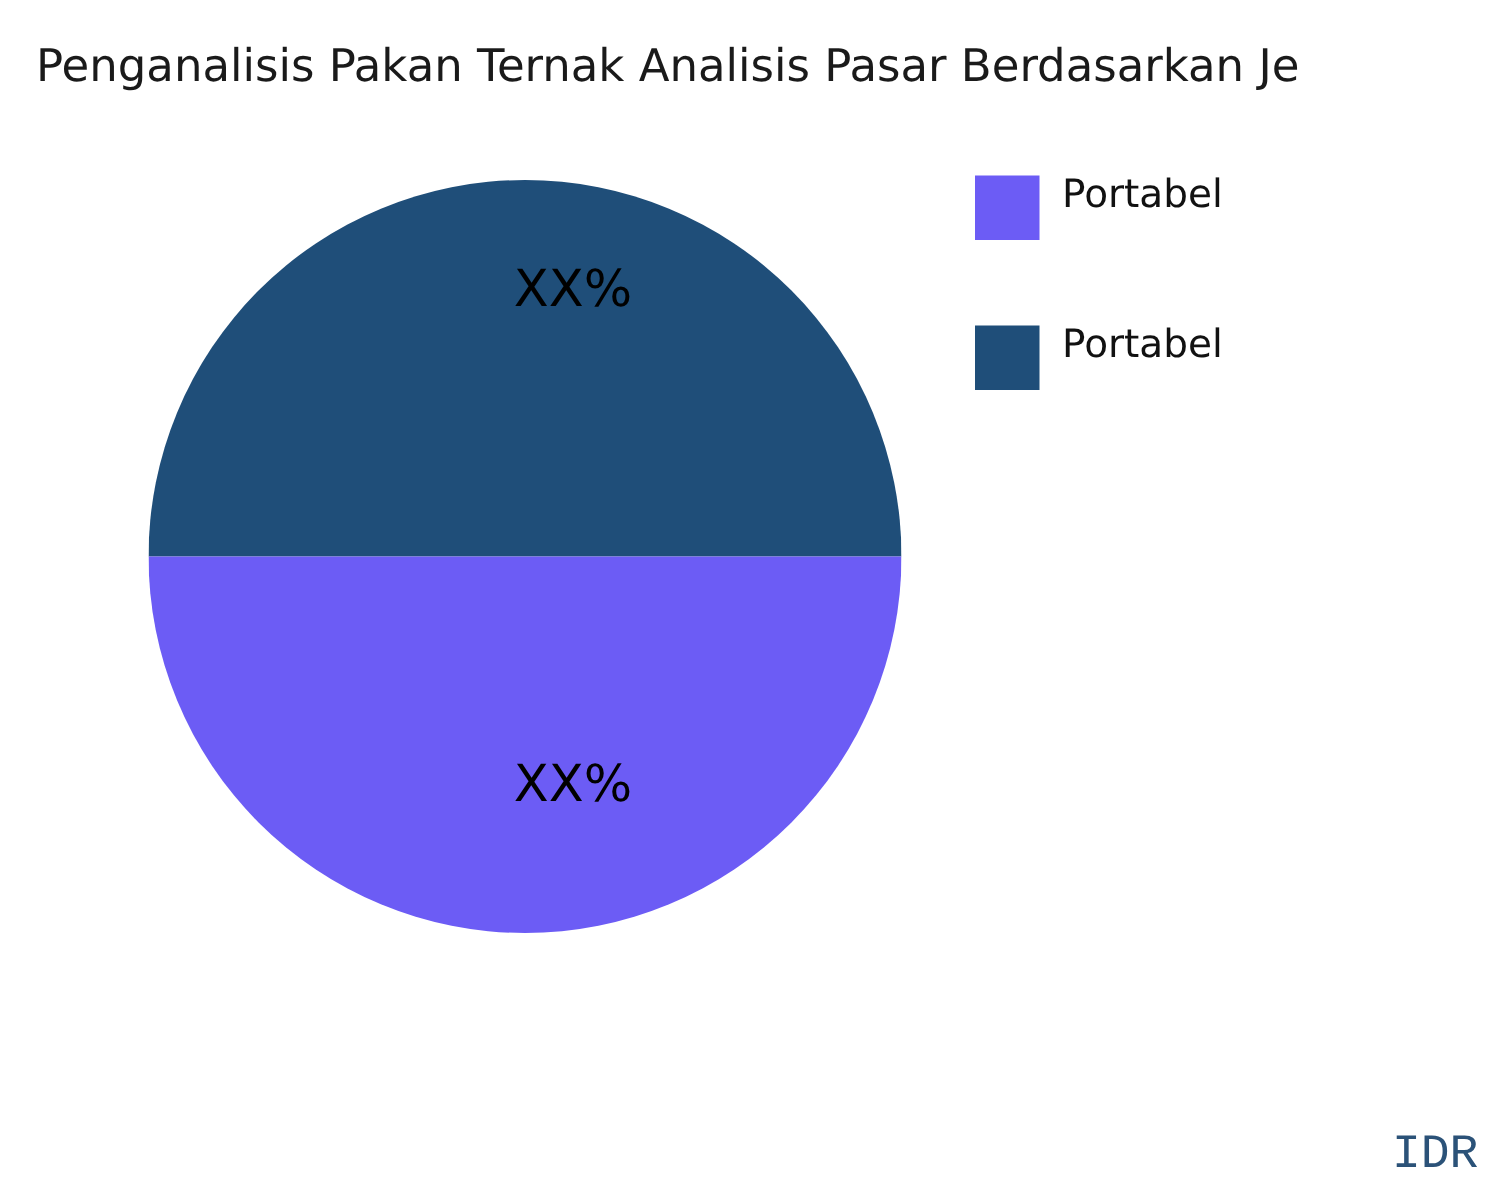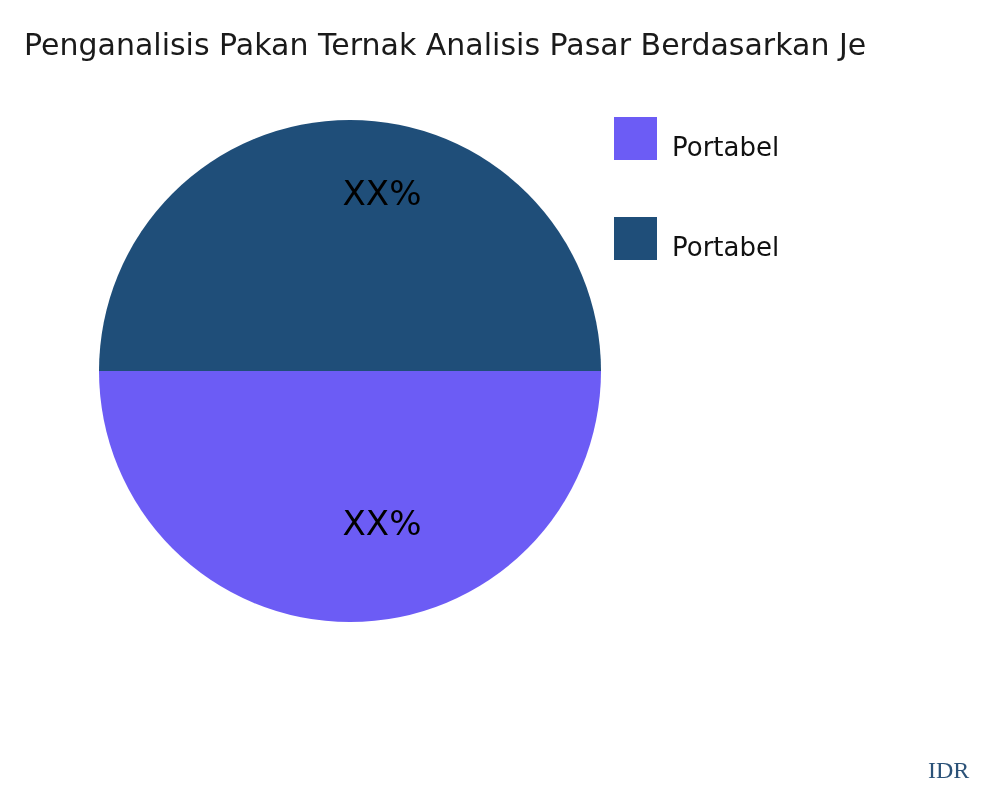--- a/index.html
+++ b/index.html
@@ -63,44 +63,45 @@
   #slice-label-1 { left: 283px; top:  73px; }   
 
   
   #legend {
     position: absolute;
     left: 614px;
     top: 117px;
   }
   .legend-item {
     display: flex;
-    align-items: flex-end;
+    align-items: flex-start;
     height: 43px;
     margin-bottom: 57px;
+    margin-left: 36px;
   }
   .legend-swatch {
     width: 43px;
     height: 43px;
     flex: 0 0 43px;
   }
   .legend-label {
     margin-left: 15px;
     font-size: 26px;
     line-height: 26px;
     color: #111111;
     white-space: nowrap;
   }
 
   
   #footer-mark {
     position: absolute;
     left: 928px;
     top: 755px;
-    font-family: Liberation Serif, serif;
-    font-size: 24px;
+    font-family: Liberation Mono, monospace;
+    font-size: 32px;
     line-height: 30px;
     color: #2b5278;
     white-space: nowrap;
   }
 </style>
 </head>
 <body style="background: rgb(255, 255, 255);">
 
 <div id="canvas" style="background: rgb(255, 255, 255);">
 

